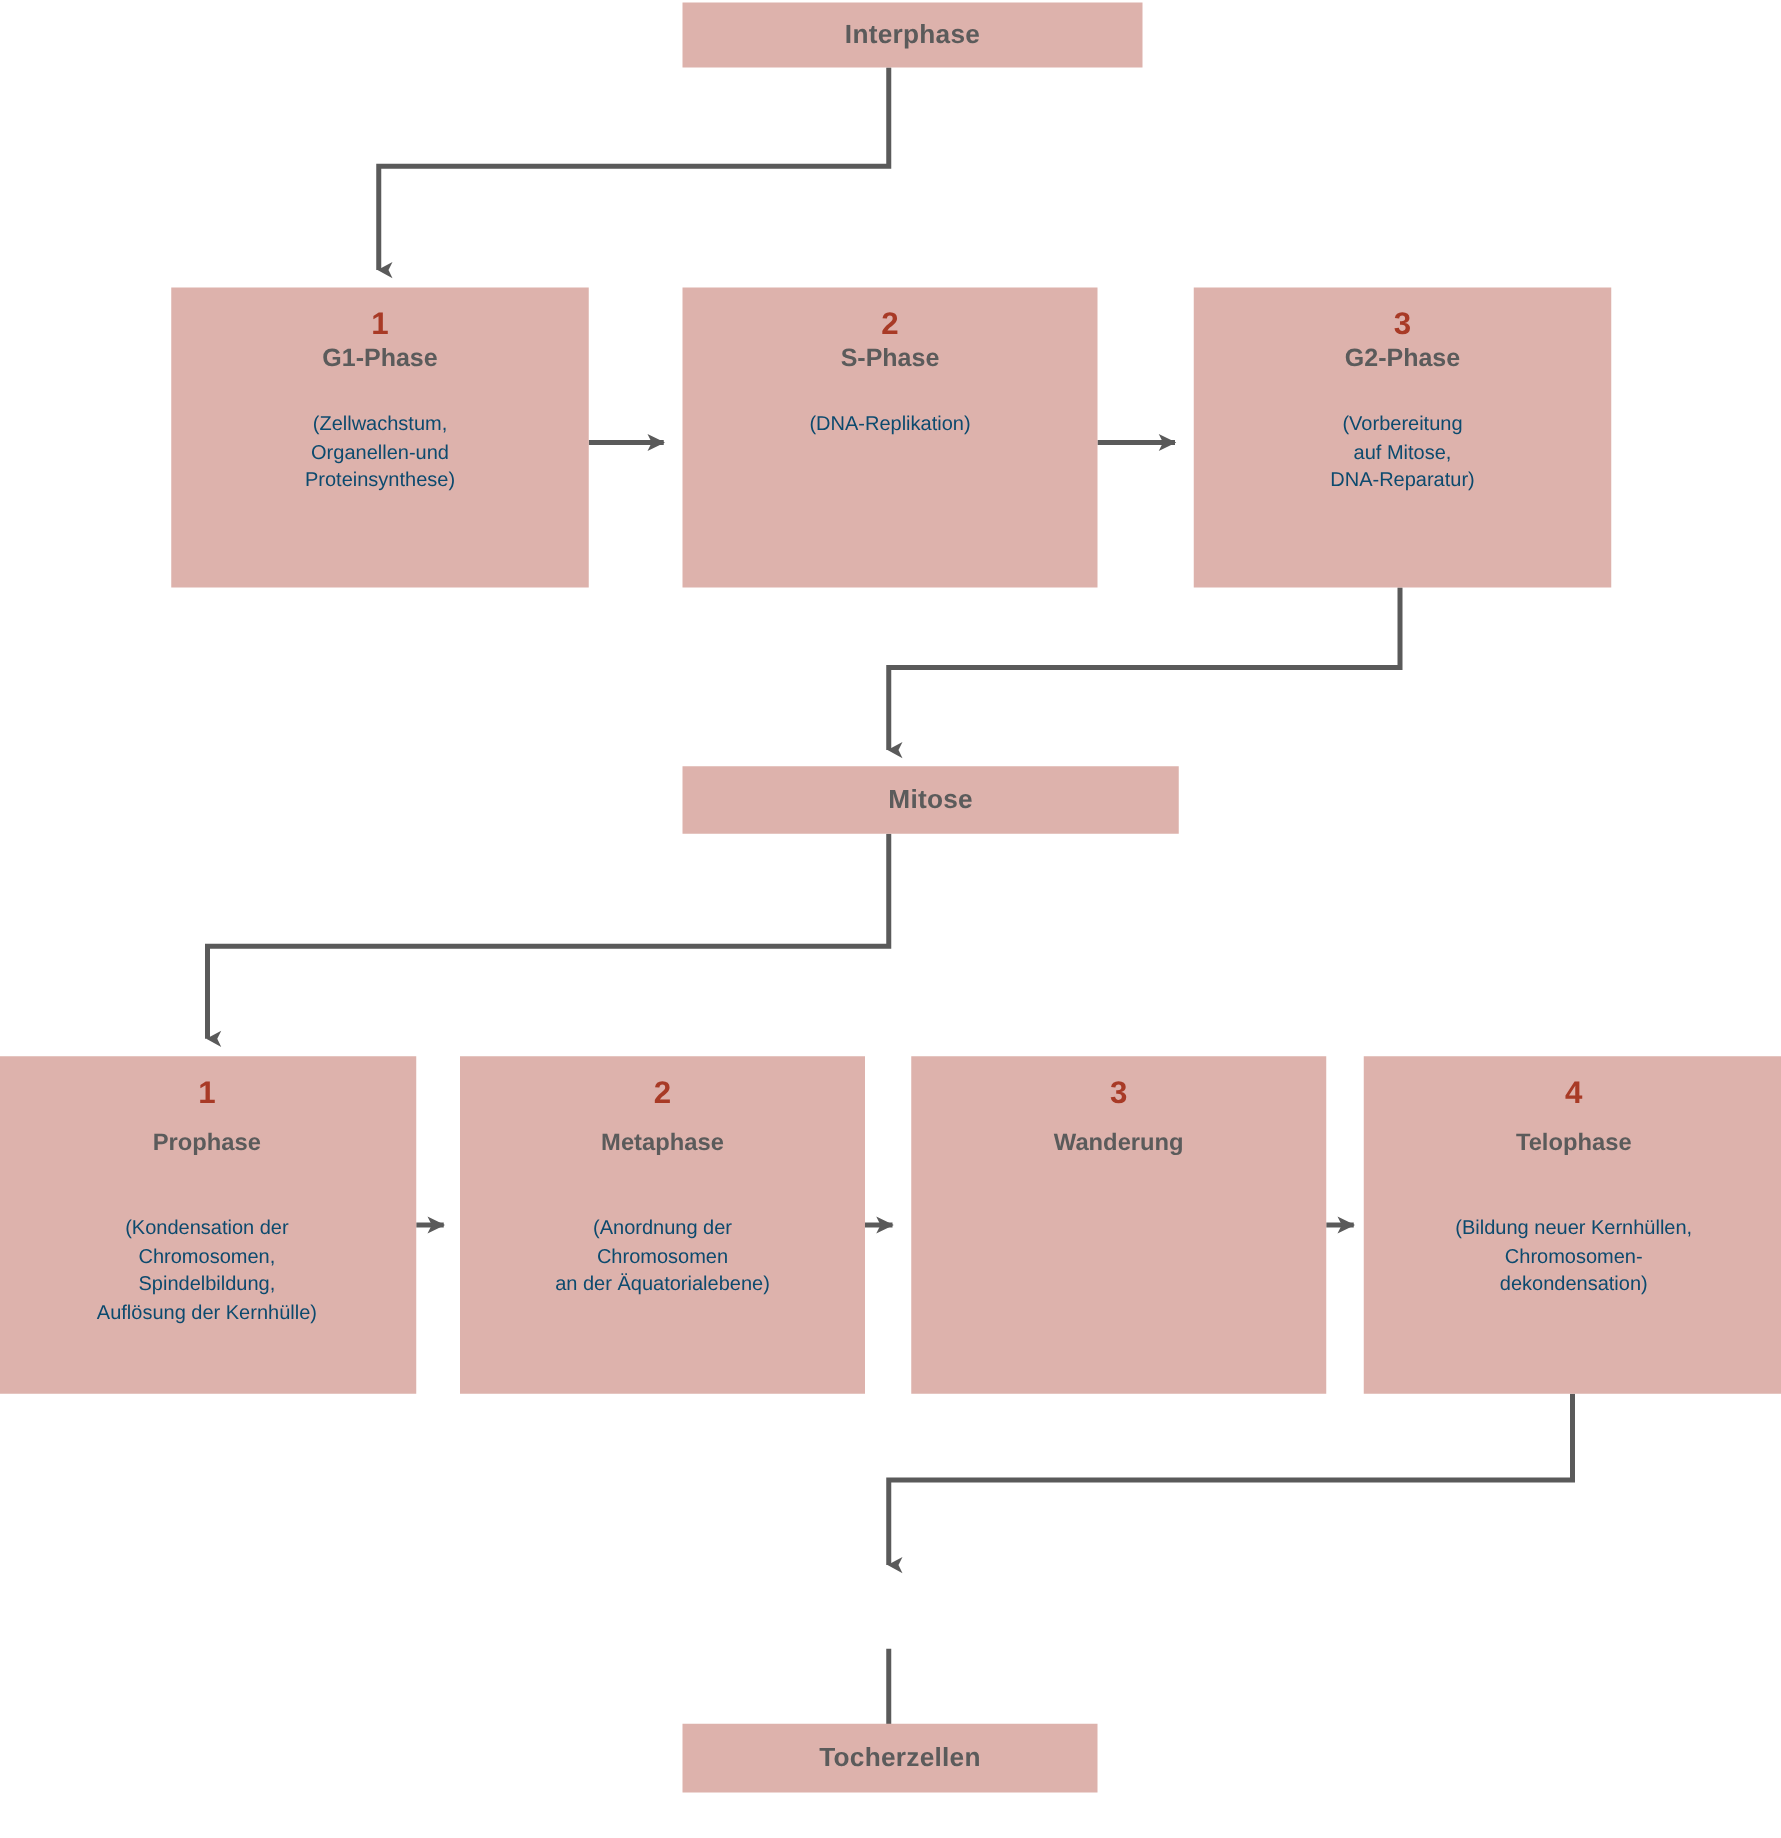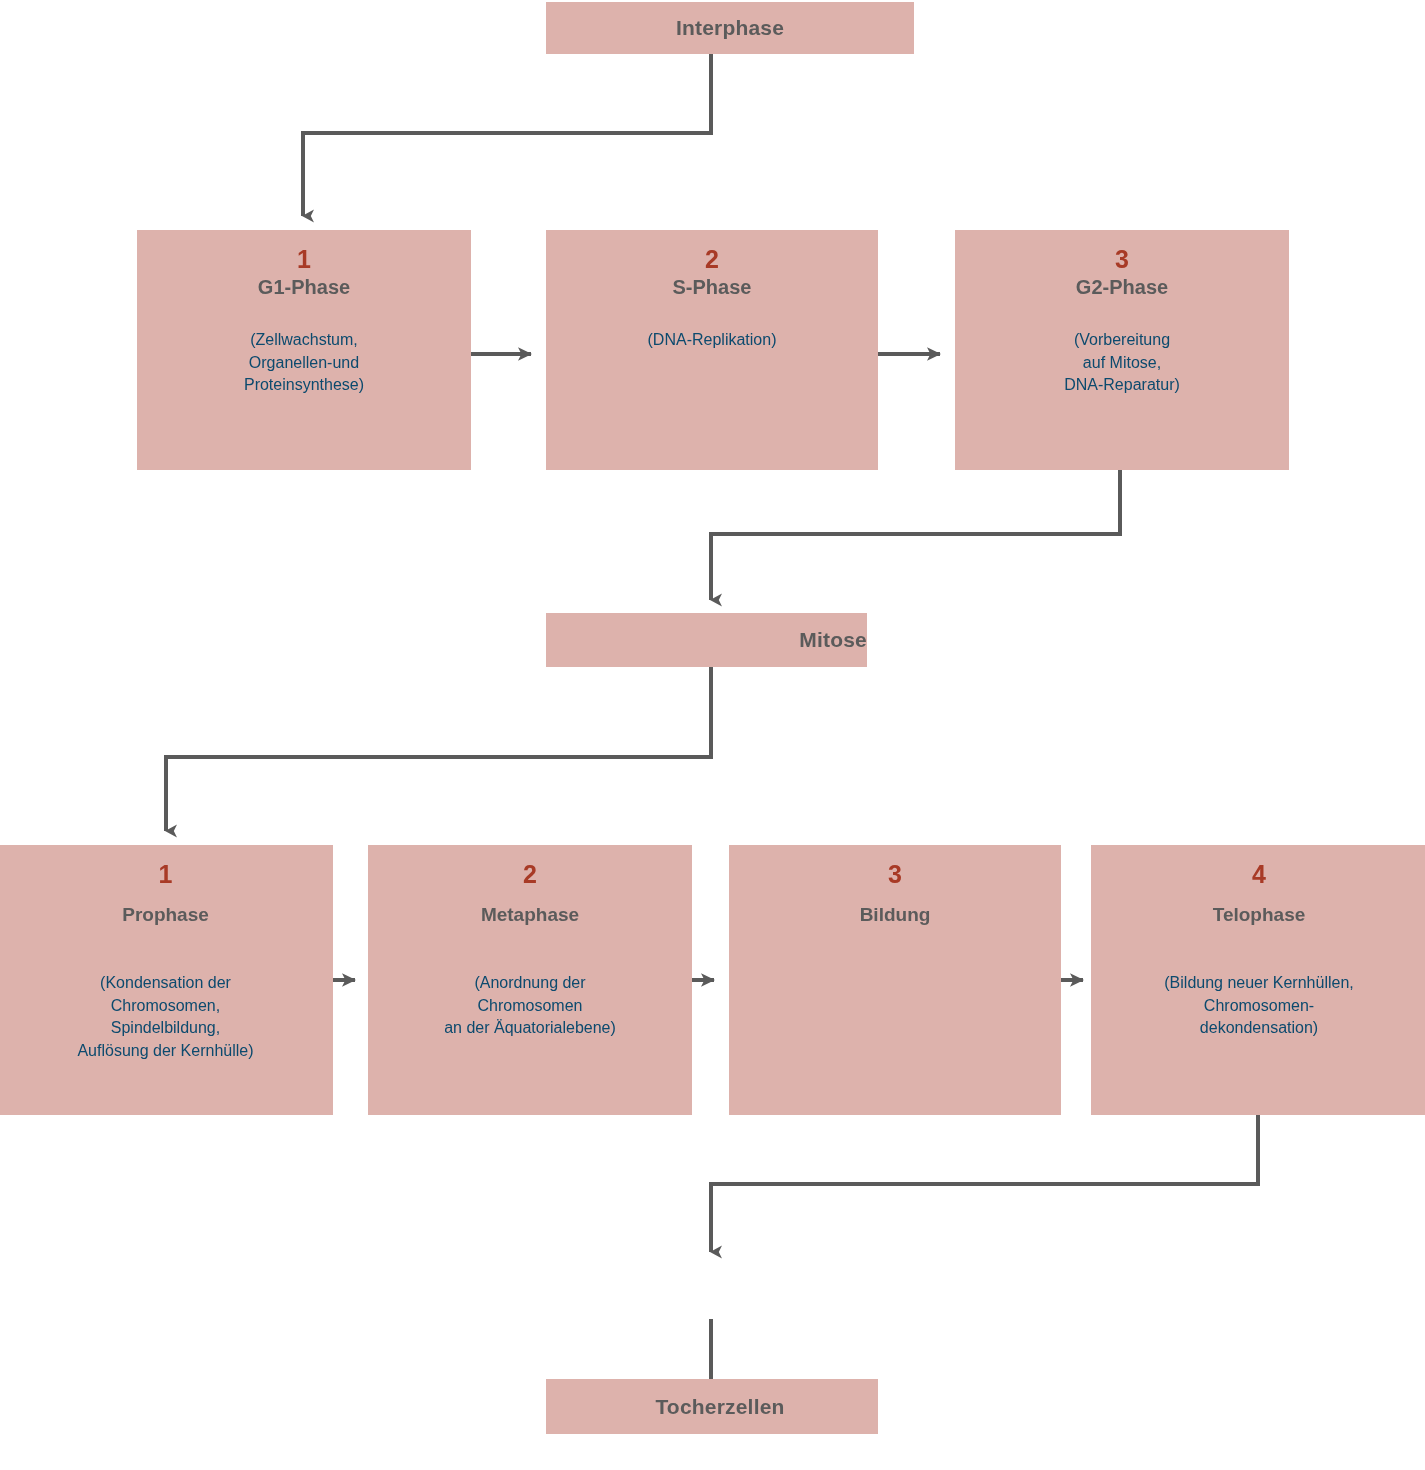--- a/index.html
+++ b/index.html
@@ -80,21 +80,21 @@
   .r2 { top: 845px; height: 270px; }
   .r2 .num   { margin-top: 17px; }
   .r2 .title { margin-top: 17px; font-size: 19px; }
   .r2 .desc  { margin-top: 46px; }
 
   
   #box-interphase  { left: 546px; top: 2px;    width: 368px; height: 52px; }
   #box-g1          { left: 137px; width: 334px; }
   #box-s           { left: 546px; width: 332px; }
   #box-g2          { left: 955px; width: 334px; }
-  #box-mitose      { left: 546px; top: 613px;  width: 321px; height: 54px; align-items: flex-end; }
+  #box-mitose      { left: 546px; top: 613px;  width: 397px; height: 54px; }
   #box-prophase    { left: -2px;  width: 335px; }
   #box-metaphase   { left: 368px; width: 324px; }
   #box-anaphase    { left: 729px; width: 332px; }
   #box-telophase   { left: 1091px; width: 336px; }
   #box-zytokinese  { left: 546px; top: 1265px; width: 332px; height: 54px; }
   #box-tocherzellen{ left: 546px; top: 1379px; width: 332px; height: 55px; padding-left: 16px; }
 </style>
 </head>
 <body>
 
@@ -193,21 +193,21 @@
   <div class="node r2" id="box-metaphase">
     <span class="num">2</span>
     <span class="title">Metaphase</span>
     <span class="desc">(Anordnung der
 Chromosomen
 an der Äquatorialebene)</span>
   </div>
 
   <div class="node r2" id="box-anaphase">
     <span class="num">3</span>
-    <span class="title">Bildung</span>
+    <span class="title">Wanderung</span>
   </div>
 
   <div class="node r2" id="box-telophase">
     <span class="num">4</span>
     <span class="title">Telophase</span>
     <span class="desc">(Bildung neuer Kernhüllen,
 Chromosomen-
 dekondensation)</span>
   </div>
 

